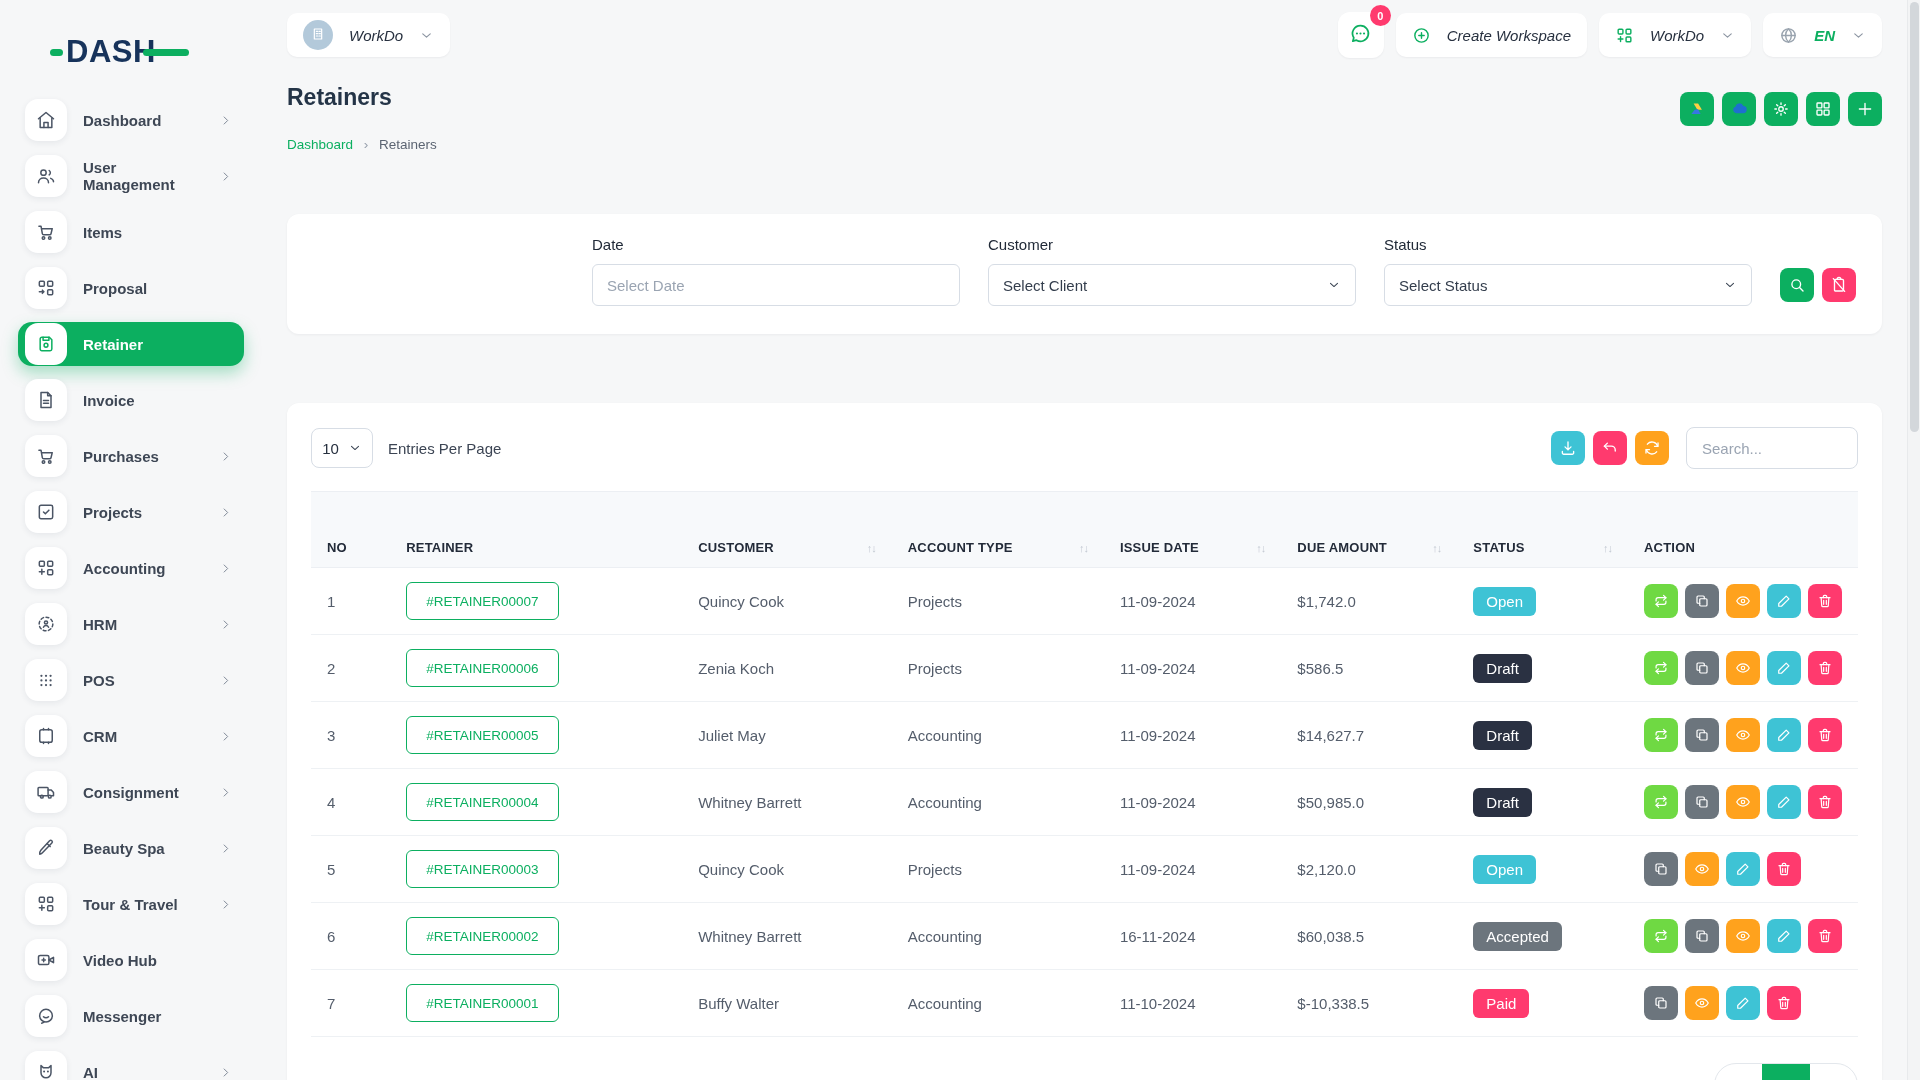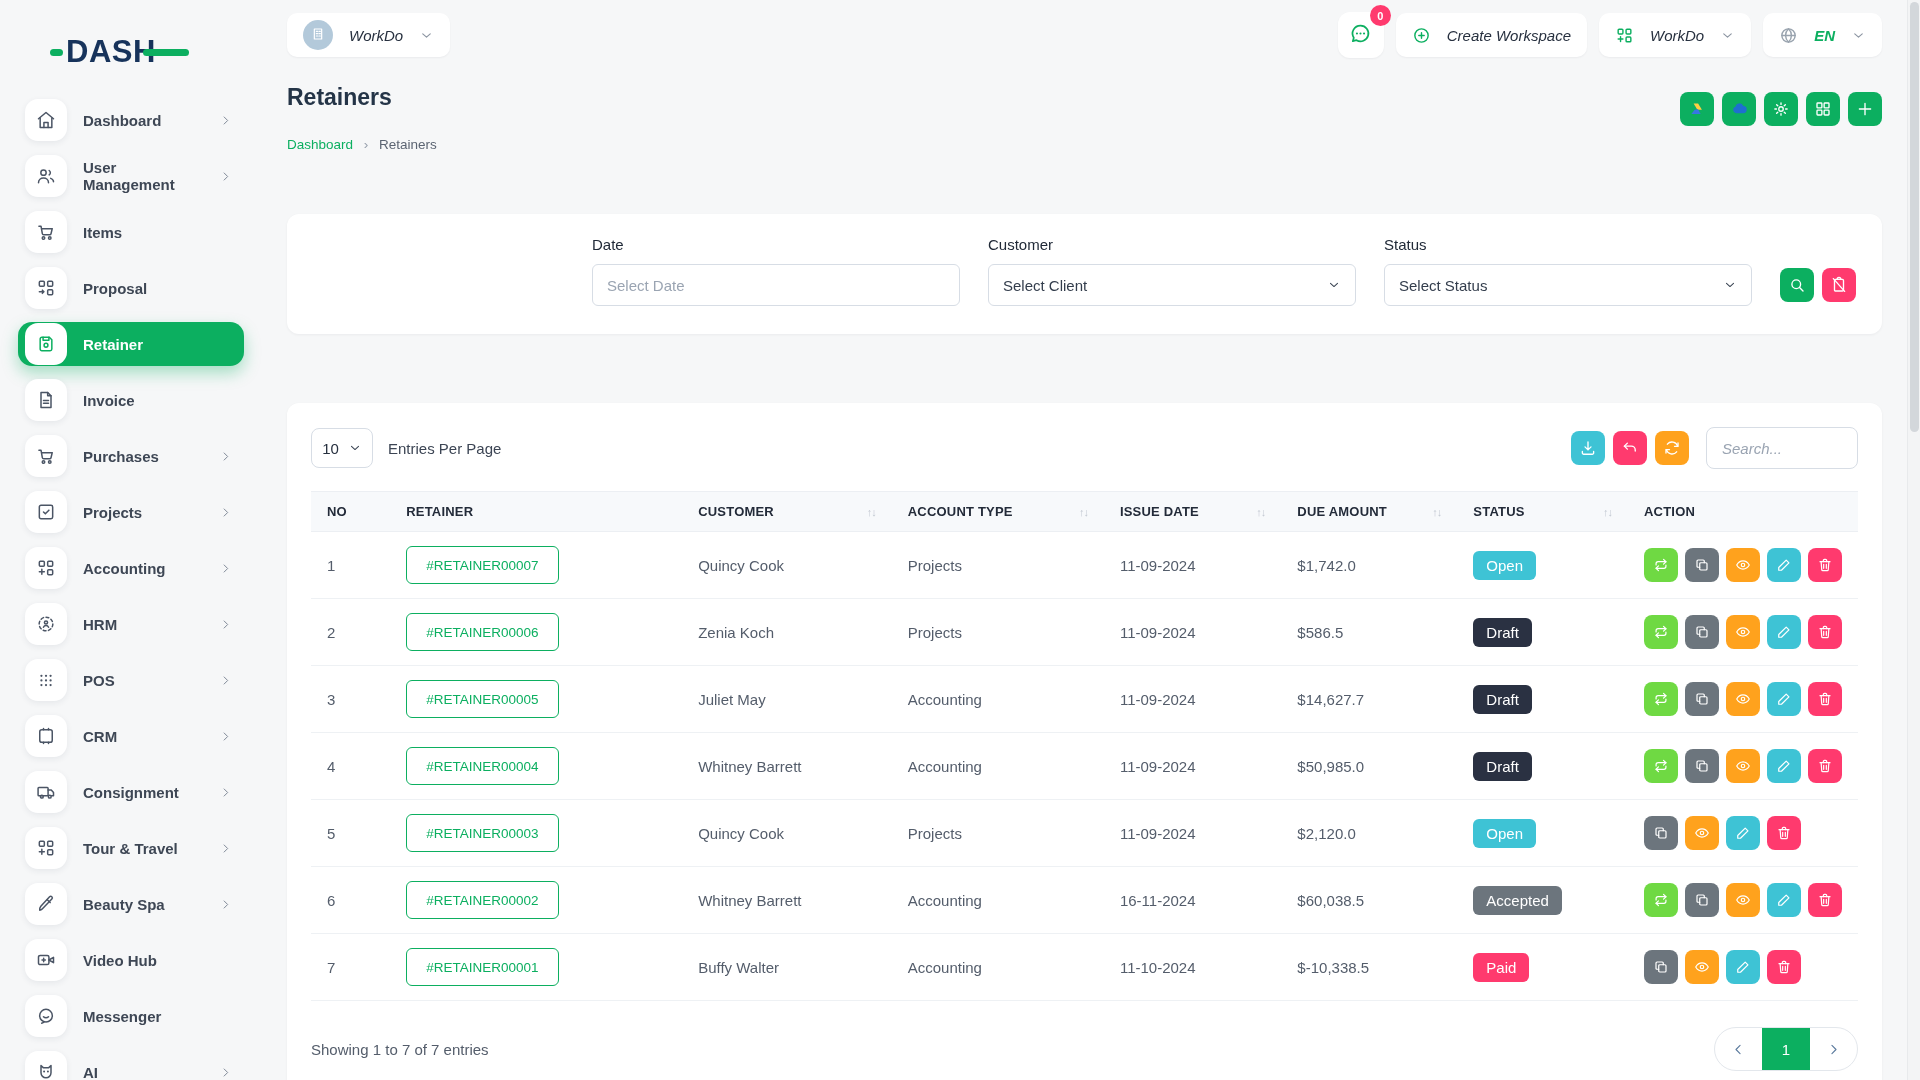--- a/index.html
+++ b/index.html
@@ -92,29 +92,29 @@
   
   .table-card { margin-top:27px; padding:24px 24px 20px; flex:1; display:flex; flex-direction:column; }
   .controls { display:flex; justify-content:space-between; align-items:center; }
   .entries { display:flex; align-items:center; gap:15px; }
   .entries-select { width:62px; height:40px; border:1px solid #d7dde5; border-radius:8px; background:#fff;
     display:flex; align-items:center; justify-content:center; gap:9px; font-size:15px; color:#27303f;
     cursor:pointer; }
   .entries-select svg { width:13px; height:13px; color:#3a4453; }
   .entries-label { font-size:15px; color:#3c4554; }
   .controls-right { display:flex; align-items:center; gap:8px; }
-  .search-input { width:152px; height:42px; border:1px solid #d7dde5; border-radius:8px; padding:0 15px;
-    font-size:15px; color:#3a4453; outline:none; margin-left:9px; background:#fff;font-style:italic; }
+  .search-input { width:172px; height:42px; border:1px solid #d7dde5; border-radius:8px; padding:0 15px;
+    font-size:15px; color:#3a4453; outline:none; margin-left:9px; background:#fff; }
   .search-input::placeholder { color:#9aa4b2; }
 
   table { width:100%; border-collapse:collapse; margin-top:22px; }
   thead th { background:#f7f9fb; border-top:1px solid #eceff3; border-bottom:1px solid #eceff3;
     padding:12px 16px; font-size:13px; font-weight:700; color:#232b39; text-align:left;
     letter-spacing:.2px; }
-  .th-in { display:flex; align-items:center; justify-content:space-between; gap:6px; }
+  .th-in { display:flex; align-items:center; justify-content:space-between; gap:6px;margin-top:36px; }
   .sort { font-size:11px; color:#c3c9d2; letter-spacing:-1px; font-weight:400; }
   tbody td { padding:14px 16px; border-bottom:1px solid #eef1f4; font-size:15px; color:#545d6b; }
   .ret-pill { display:inline-flex; align-items:center; justify-content:center; height:38px; padding:0 19px;
     border:1px solid var(--c-primary); color:var(--c-primary); border-radius:6px; font-size:13.5px;
     background:#fff; cursor:pointer; font-weight:500; }
   .badge { display:inline-block; padding:6px 13px; border-radius:6px; color:#fff; font-size:15px;
     font-weight:500; text-align:center; }
   .badge-teal { background:var(--c-teal); }
   .badge-dark { background:var(--c-dark); }
   .badge-gray { background:var(--c-gray); }
@@ -356,44 +356,44 @@
           <span class="side-chev">
             <svg viewBox="0 0 24 24" fill="none" stroke="currentColor" stroke-width="1.8" stroke-linecap="round" stroke-linejoin="round">
               <path d="M9.5 5.5l6.5 6.5-6.5 6.5"></path>
             </svg>
           </span>
         </div>
         <div class="side-item">
           <span class="icon-box">
             <span class="ic" style="display: flex;">
               <svg viewBox="0 0 24 24" fill="none" stroke="currentColor" stroke-width="1.8" stroke-linecap="round" stroke-linejoin="round">
+                <path d="M4.5 19.5c1.5-.3 2.7-1 3.5-2L19 6a1.9 1.9 0 0 0-2.7-2.7L5.8 14.8a6 6 0 0 0-1.3 4.7z"></path>
+                <path d="M13.5 6.8l3.5 3.5"></path>
+              </svg>
+            </span>
+          </span>
+          <span class="side-label">Beauty Spa</span>
+          <span class="side-chev">
+            <svg viewBox="0 0 24 24" fill="none" stroke="currentColor" stroke-width="1.8" stroke-linecap="round" stroke-linejoin="round">
+              <path d="M9.5 5.5l6.5 6.5-6.5 6.5"></path>
+            </svg>
+          </span>
+        </div>
+        <div class="side-item">
+          <span class="icon-box">
+            <span class="ic" style="display: flex;">
+              <svg viewBox="0 0 24 24" fill="none" stroke="currentColor" stroke-width="1.8" stroke-linecap="round" stroke-linejoin="round">
                 <rect x="4" y="4" width="6" height="6" rx="1.2"></rect>
                 <rect x="14" y="4" width="6" height="6" rx="1.2"></rect>
                 <rect x="14" y="14" width="6" height="6" rx="1.2"></rect>
                 <path d="M7 13.5v6M4 16.5h6"></path>
               </svg>
             </span>
           </span>
           <span class="side-label">Tour &amp; Travel</span>
-          <span class="side-chev">
-            <svg viewBox="0 0 24 24" fill="none" stroke="currentColor" stroke-width="1.8" stroke-linecap="round" stroke-linejoin="round">
-              <path d="M9.5 5.5l6.5 6.5-6.5 6.5"></path>
-            </svg>
-          </span>
-        </div>
-        <div class="side-item">
-          <span class="icon-box">
-            <span class="ic" style="display: flex;">
-              <svg viewBox="0 0 24 24" fill="none" stroke="currentColor" stroke-width="1.8" stroke-linecap="round" stroke-linejoin="round">
-                <path d="M4.5 19.5c1.5-.3 2.7-1 3.5-2L19 6a1.9 1.9 0 0 0-2.7-2.7L5.8 14.8a6 6 0 0 0-1.3 4.7z"></path>
-                <path d="M13.5 6.8l3.5 3.5"></path>
-              </svg>
-            </span>
-          </span>
-          <span class="side-label">Beauty Spa</span>
           <span class="side-chev">
             <svg viewBox="0 0 24 24" fill="none" stroke="currentColor" stroke-width="1.8" stroke-linecap="round" stroke-linejoin="round">
               <path d="M9.5 5.5l6.5 6.5-6.5 6.5"></path>
             </svg>
           </span>
         </div>
         <div class="side-item">
           <span class="icon-box">
             <span class="ic" style="display: flex;">
               <svg viewBox="0 0 24 24" fill="none" stroke="currentColor" stroke-width="1.8" stroke-linecap="round" stroke-linejoin="round">

